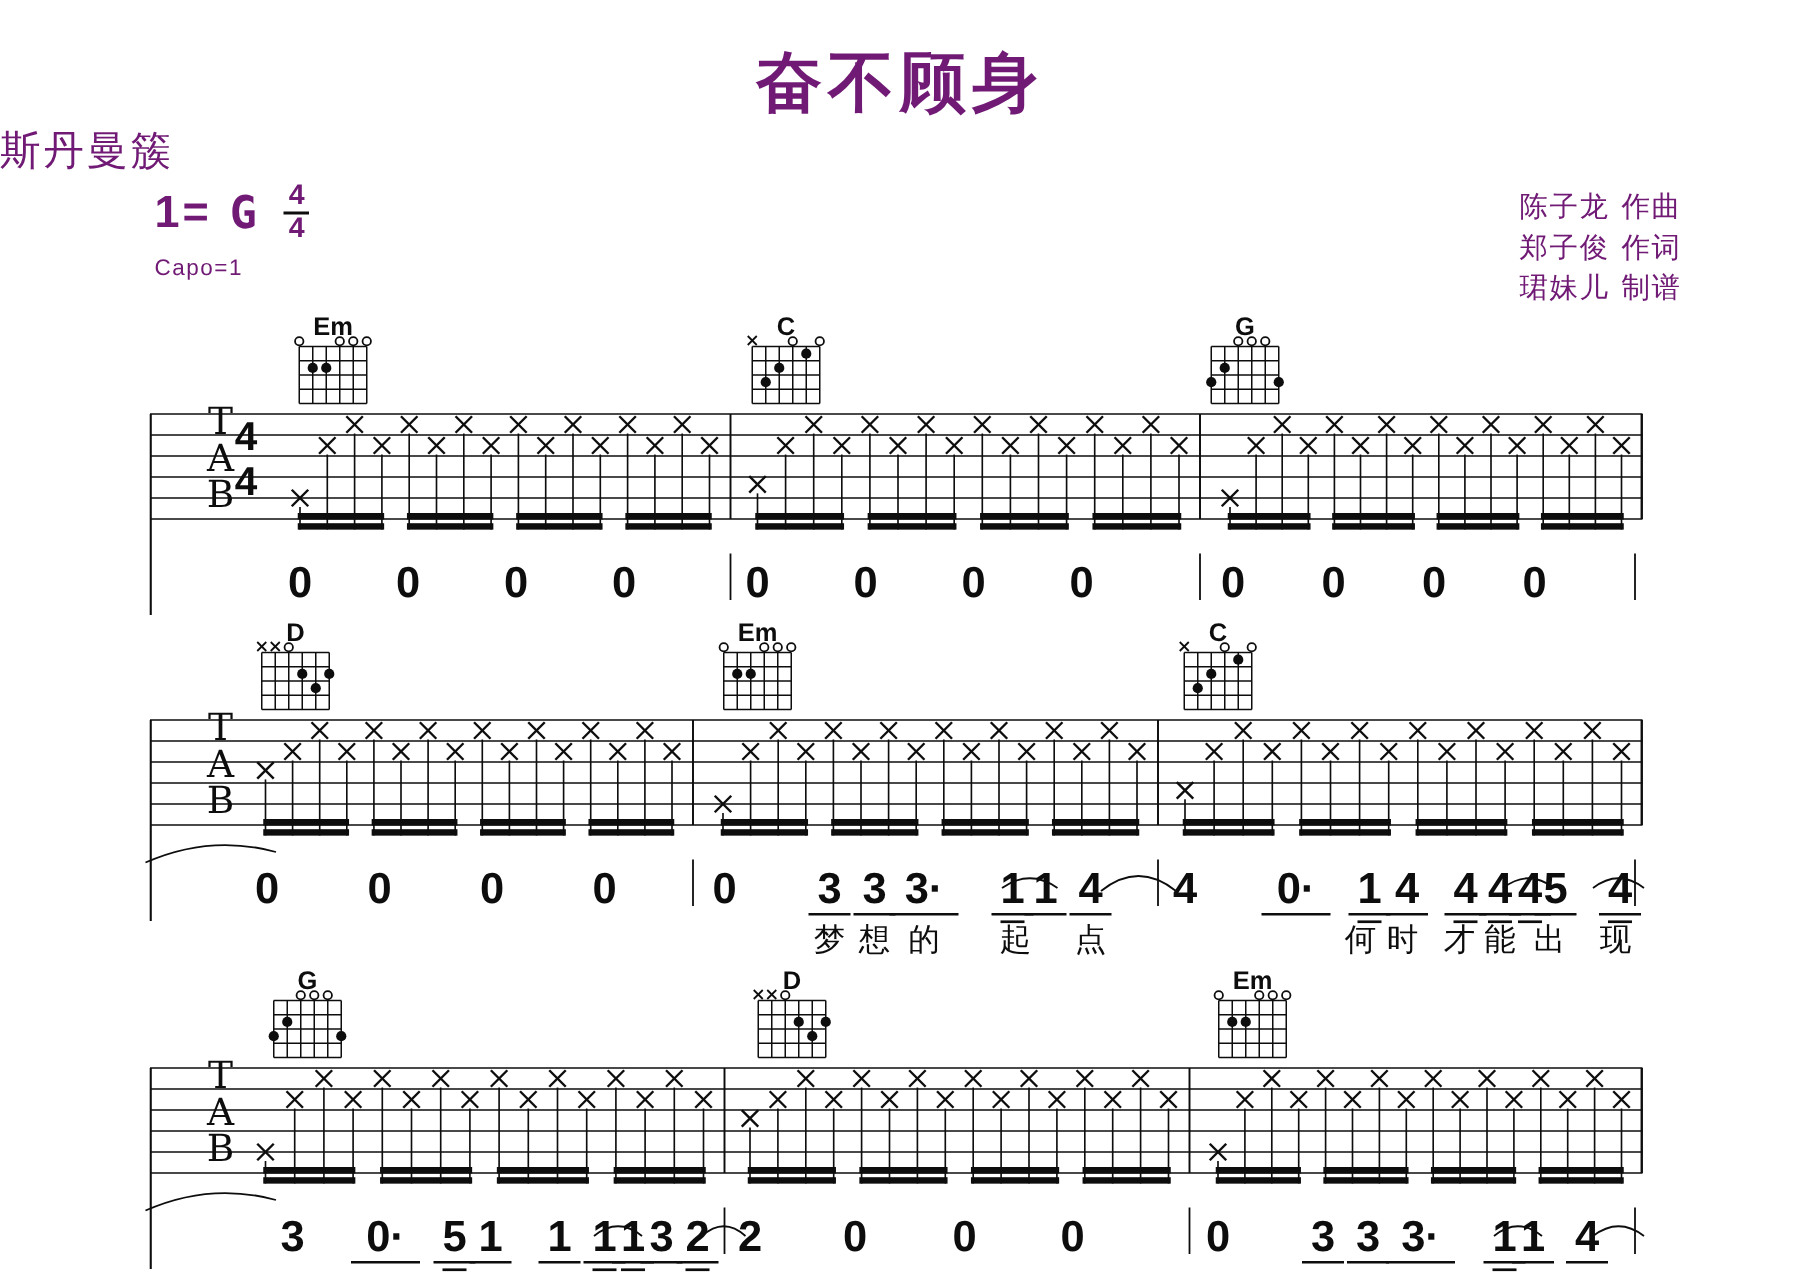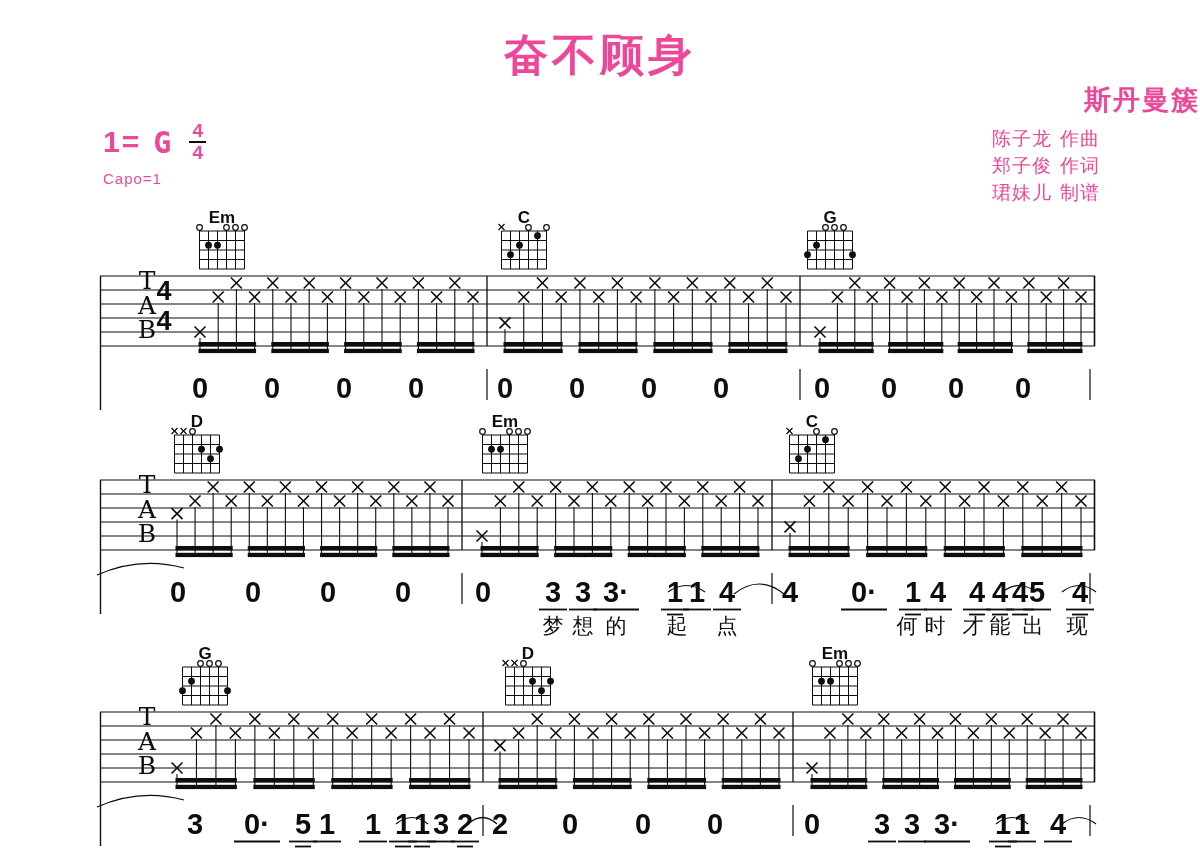--- a/index.html
+++ b/index.html
@@ -1,31 +1,31 @@
 <!DOCTYPE html>
 <html><head>
 <meta charset="utf-8">
 <style>
   html,body{margin:0;padding:0;background:#fff;}
   #page{position:relative;width:1200px;height:850px;background:#ffffff;overflow:hidden;
-        font-family:"Liberation Sans","DejaVu Sans",sans-serif;color:#ec4899;}
+        font-family:"Liberation Sans","DejaVu Sans",sans-serif;color:#701a75;}
   .title{position:absolute;top:26px;left:0;width:100%;text-align:center;
          font-size:44px;font-weight:600;letter-spacing:4px;}
-  .artist{position:absolute;top:82px;left:0;width:100%;text-align:right;
-          font-size:27px;font-weight:700;letter-spacing:2px;}
+  .artist{position:absolute;top:82px;left:0;width:100%;text-align:left;
+          font-size:27px;font-weight:400;letter-spacing:2px;}
   .keyblock{position:absolute;top:122px;left:103px;display:flex;align-items:center;
             font-size:30px;font-weight:600;}
   .keyblock .kp{letter-spacing:2px;}
   .keyblock .kl{margin-left:12px;font-family:"DejaVu Sans Mono","Liberation Mono",monospace;font-weight:700;}
   .frac{display:inline-flex;flex-direction:column;align-items:center;margin-left:18px;
         font-size:19px;font-weight:700;line-height:18px;}
   .frac .fb{width:17px;border-top:2px solid #0d0d0d;margin:1px 0;}
   .capo{position:absolute;top:170px;left:103px;font-size:15px;letter-spacing:1px;}
   .credits{position:absolute;top:125px;left:992px;font-size:19px;line-height:27px;letter-spacing:1px;}
-  .credit-line{white-space:nowrap;}
+  .credit-line{white-space:nowrap;margin-left:21px;}
   .credit-name{margin-right:8px;}
   svg text{fill:#0d0d0d;}
   .sn{font-family:"Liberation Sans","DejaVu Sans",sans-serif;font-size:29px;font-weight:600;}
   .lyr{font-family:"Liberation Sans","DejaVu Sans",sans-serif;font-size:21px;}
   .tabL{font-family:"DejaVu Serif","Liberation Serif",serif;font-size:25px;}
   .meter{font-family:"Liberation Sans","DejaVu Sans",sans-serif;font-size:27px;font-weight:700;}
   .chlbl{font-family:"Liberation Sans","DejaVu Sans",sans-serif;font-size:17px;font-weight:600;}
 </style>
 </head>
 <body>

